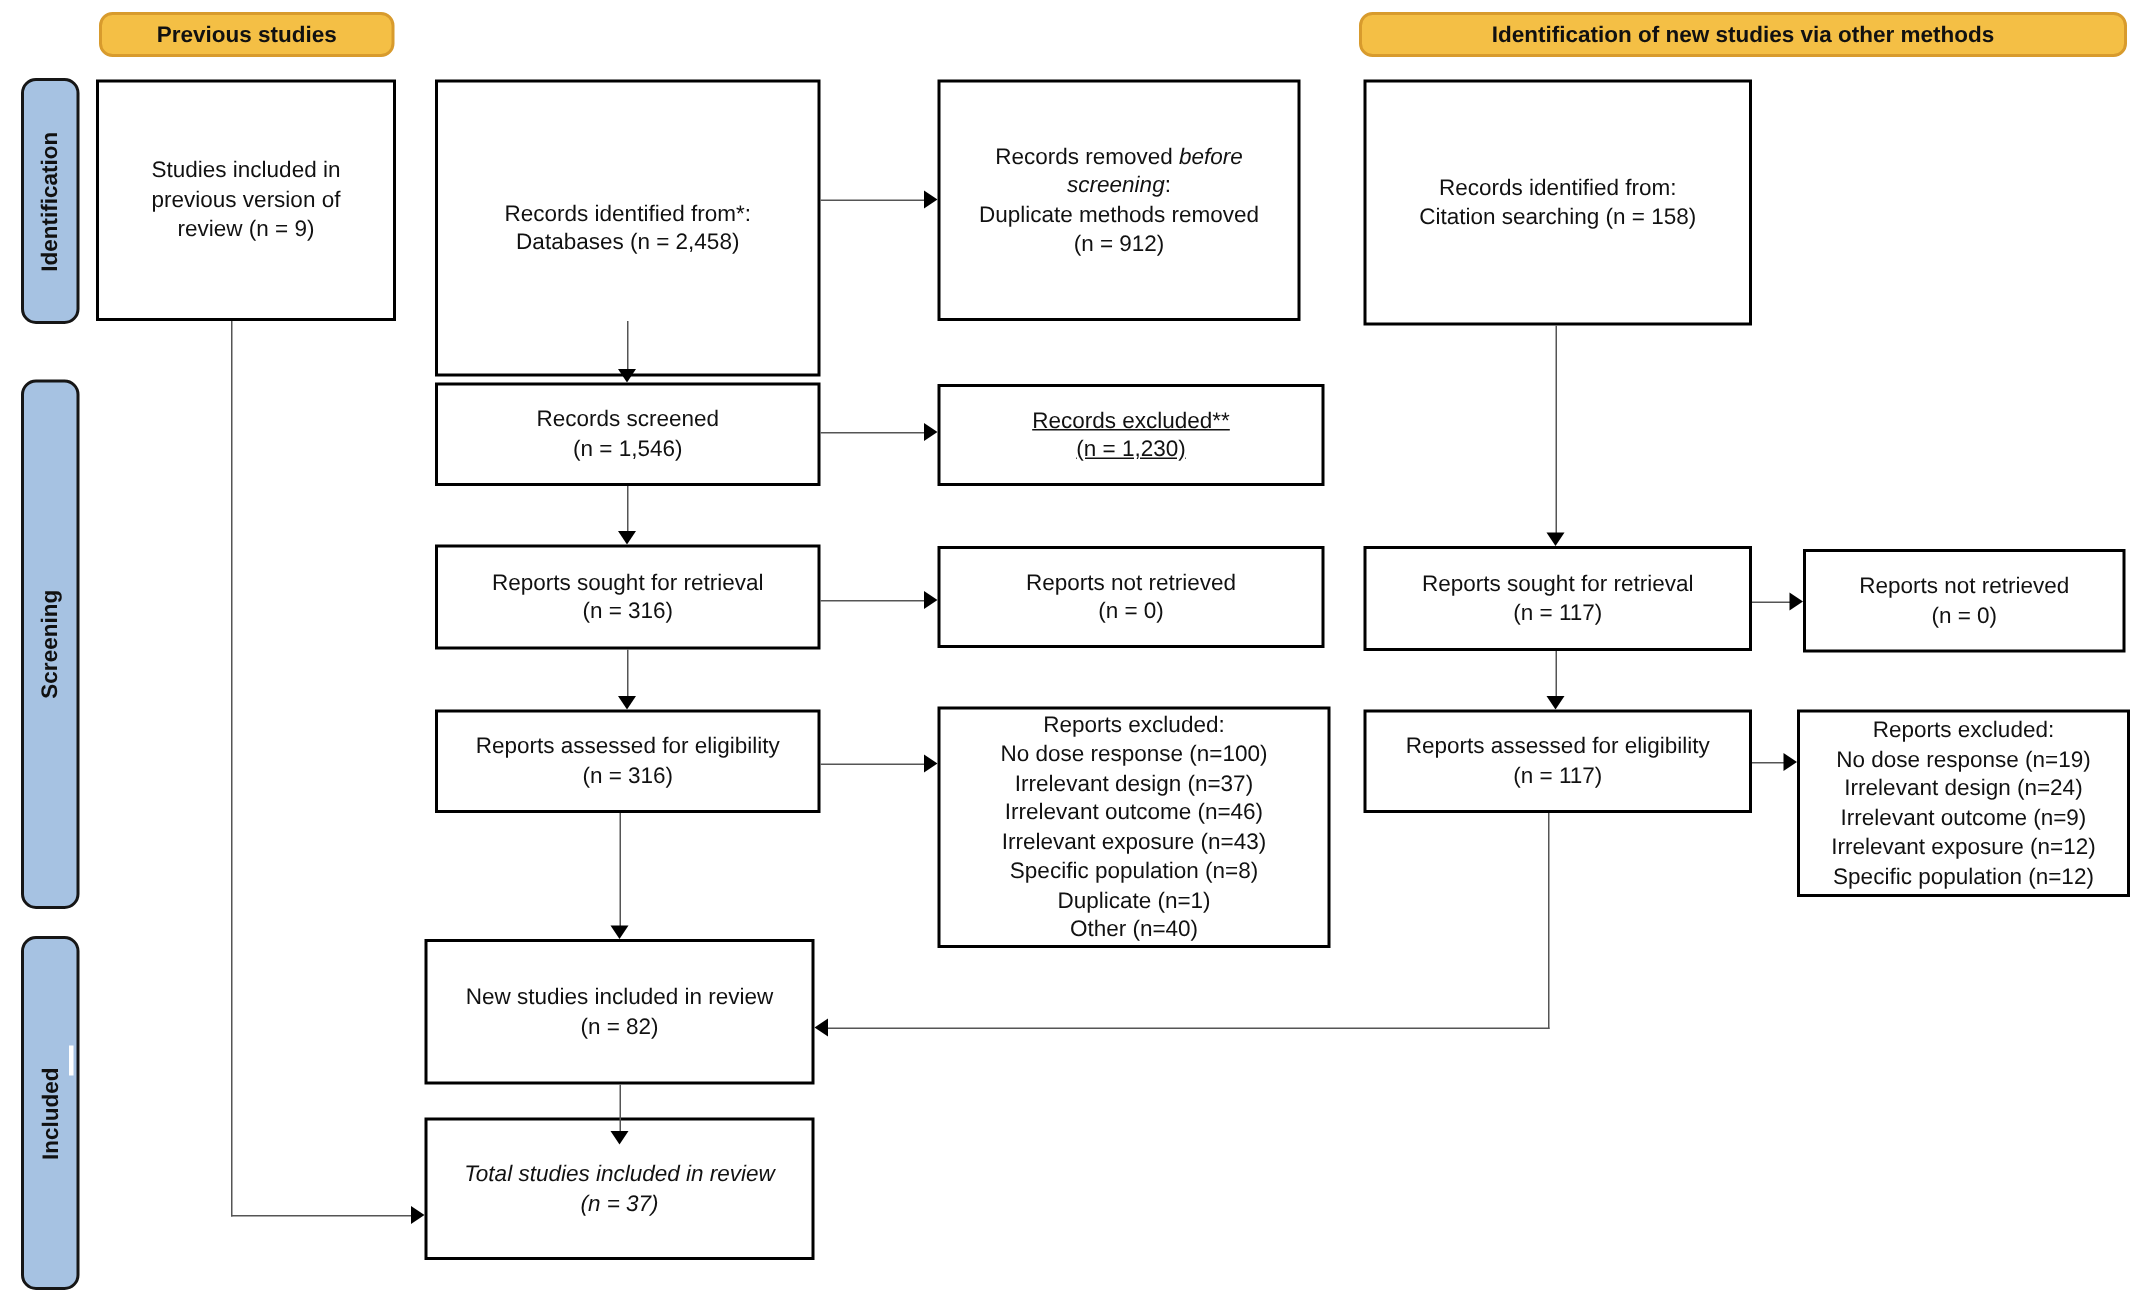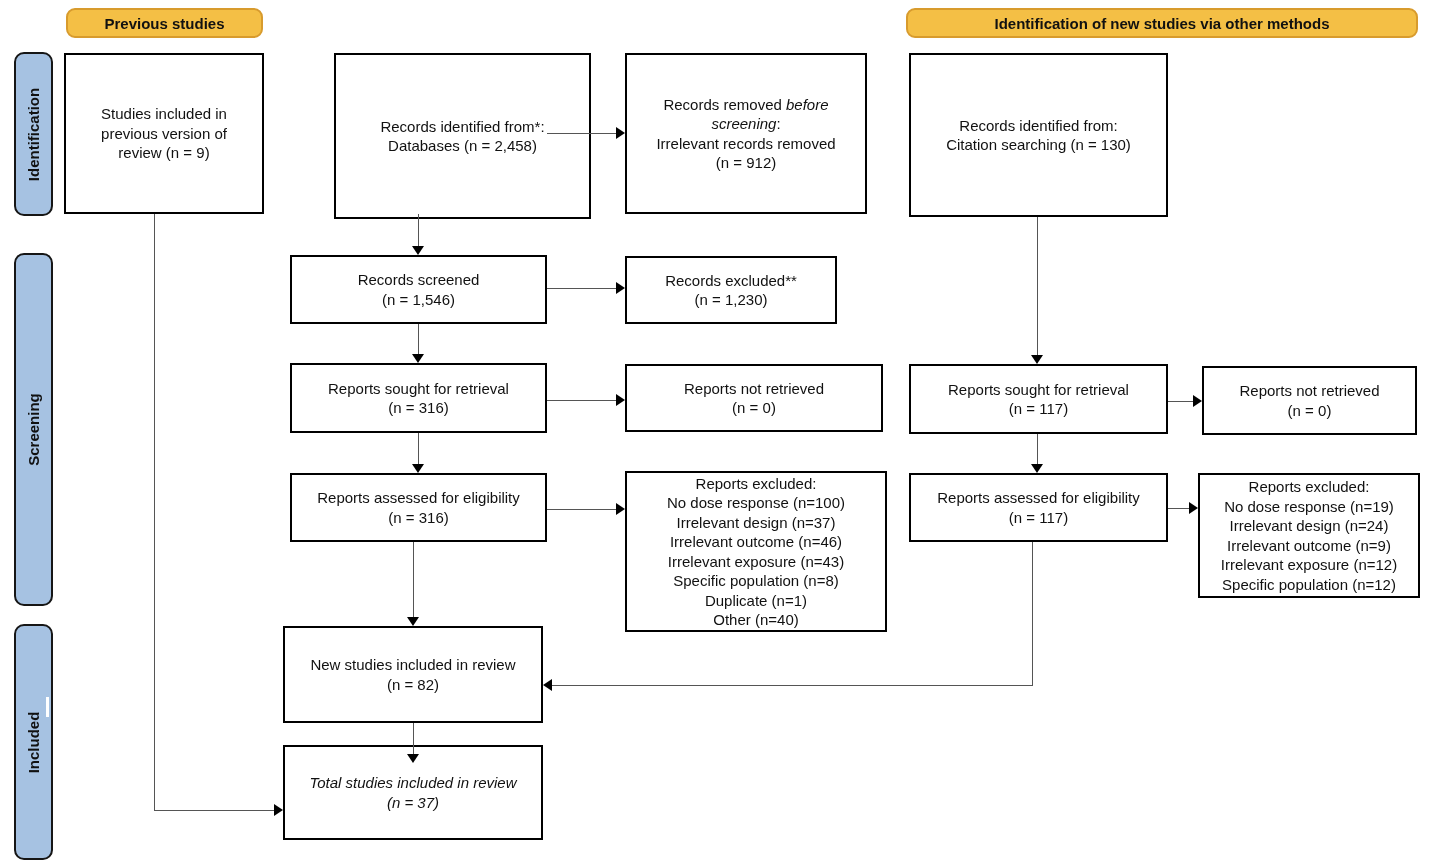--- a/index.html
+++ b/index.html
@@ -55,35 +55,35 @@
   </div>
   <div class="stage" style="left:14px;top:624px;width:39px;height:236px;">
     <span>Included</span>
   </div>
   <div class="artifact" style="left:46px;top:697px;width:3px;height:20px;"></div>
 
   <div class="box" style="left:64px;top:53px;width:200px;height:161px;">
     <div class="lines"><div class="ln">Studies included in</div><div class="ln">previous version of</div><div class="ln">review (n = 9)</div></div>
   </div>
 
-  <div class="box" style="left:290px;top:53px;width:257px;height:166px;margin-left:44px;">
+  <div class="box" style="left:290px;top:53px;width:257px;height:198px;">
     <div class="lines"><div class="ln">Records identified from*:</div><div class="ln">Databases (n = 2,458)</div></div>
   </div>
 
   <div class="box" style="left:625px;top:53px;width:242px;height:161px;">
     <div class="ln"><span>Records removed </span><span class="it">before</span></div>
     <div class="ln"><span class="it">screening</span><span>:</span></div>
-    <div class="lines"><div class="ln">Irrelevant records removed</div><div class="ln">(n = 912)</div></div>
+    <div class="lines"><div class="ln">Duplicate methods removed</div><div class="ln">(n = 912)</div></div>
   </div>
 
   <div class="box" style="left:290px;top:255px;width:257px;height:69px;">
     <div class="lines"><div class="ln">Records screened</div><div class="ln">(n = 1,546)</div></div>
   </div>
 
-  <div class="box" style="left:625px;top:256px;width:212px;height:68px;">
+  <div class="box" style="left:625px;top:256px;width:258px;height:68px;text-decoration:underline;">
     <div class="lines"><div class="ln">Records excluded**</div><div class="ln">(n = 1,230)</div></div>
   </div>
 
   <div class="box" style="left:290px;top:363px;width:257px;height:70px;">
     <div class="lines"><div class="ln">Reports sought for retrieval</div><div class="ln">(n = 316)</div></div>
   </div>
 
   <div class="box" style="left:625px;top:364px;width:258px;height:68px;">
     <div class="lines"><div class="ln">Reports not retrieved</div><div class="ln">(n = 0)</div></div>
   </div>
@@ -98,21 +98,21 @@
 
   <div class="box" style="left:283px;top:626px;width:260px;height:97px;">
     <div class="lines"><div class="ln">New studies included in review</div><div class="ln">(n = 82)</div></div>
   </div>
 
   <div class="box" style="left:283px;top:745px;width:260px;height:95px;font-style:italic;">
     <div class="lines"><div class="ln">Total studies included in review</div><div class="ln">(n = 37)</div></div>
   </div>
 
   <div class="box" style="left:909px;top:53px;width:259px;height:164px;">
-    <div class="lines"><div class="ln">Records identified from:</div><div class="ln">Citation searching (n = 130)</div></div>
+    <div class="lines"><div class="ln">Records identified from:</div><div class="ln">Citation searching (n = 158)</div></div>
   </div>
 
   <div class="box" style="left:909px;top:364px;width:259px;height:70px;">
     <div class="lines"><div class="ln">Reports sought for retrieval</div><div class="ln">(n = 117)</div></div>
   </div>
 
   <div class="box" style="left:1202px;top:366px;width:215px;height:69px;">
     <div class="lines"><div class="ln">Reports not retrieved</div><div class="ln">(n = 0)</div></div>
   </div>
 

